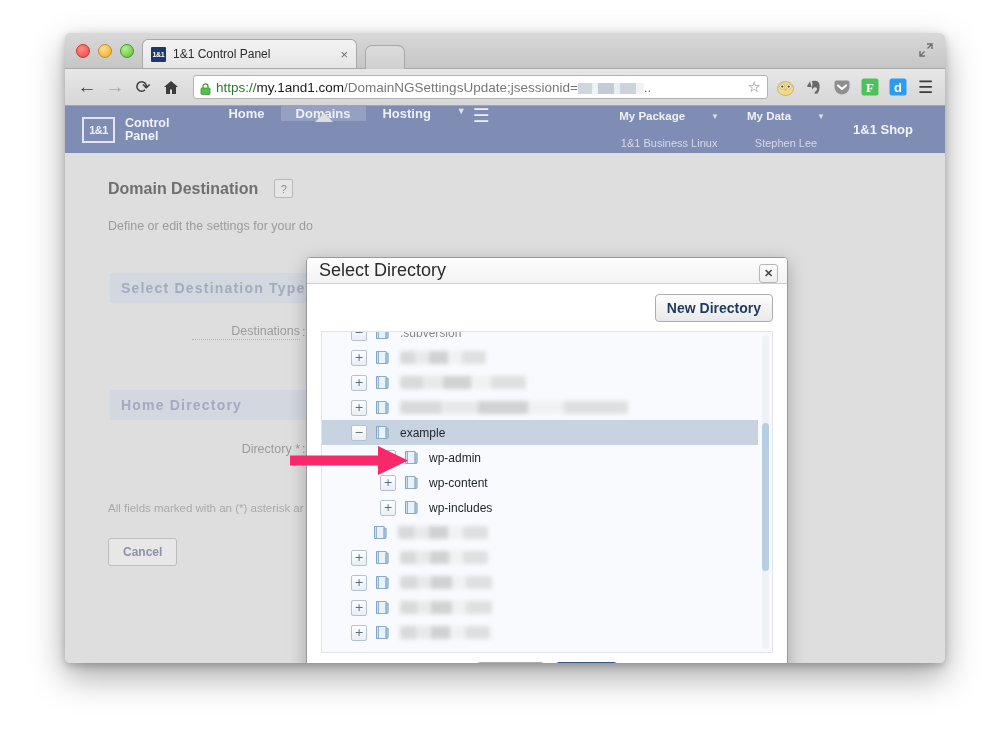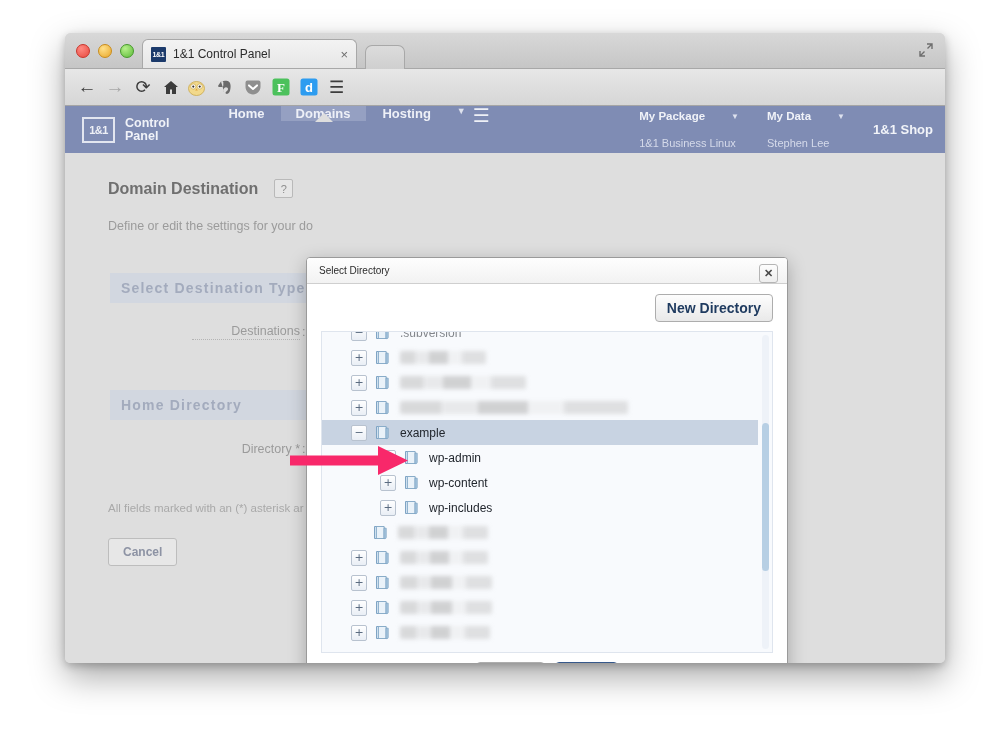--- a/index.html
+++ b/index.html
@@ -191,21 +191,21 @@
     border-right: 9px solid transparent;
     border-bottom: 9px solid #dedede;
   }
   .nav-caret { display: flex; align-items: center; margin-left: 10px; color: #dfe3ee; font-size: 9px; }
   .nav-burger {
     margin-left: 7px;
     color: #eef0f7;
     font-size: 19px; line-height: 1;
   }
 
-  .nav-right { margin-left: auto; display: flex; align-items: center; padding-right: 12px; }
+  .nav-right { margin-left: auto; display: flex; align-items: center; padding-right: 32px; text-align: center; }
   .nav-account { margin-right: 28px; }
   .acct-top { display: flex; align-items: center; }
   .acct-title { color: #f0f2f8; font-size: 11.5px; font-weight: bold; }
   .acct-caret { margin-left: 26px; color: #dde1ee; font-size: 8px; }
   .acct-sub { color: #d5daea; font-size: 11px; margin-top: 15px; }
   .nav-shop { color: #f2f4f9; font-size: 13px; font-weight: bold; }
 
   
   .page-body { position: relative; padding: 26px 0 0 43px; }
   .page-title-row { display: flex; align-items: center; }
@@ -290,21 +290,21 @@
     overflow: hidden;
   }
   .modal-header {
     position: relative;
     height: 30px;
     background: linear-gradient(#fefefe, #f2f2f2);
     border-bottom: 1px solid #cfcfcf;
     display: flex; align-items: center;
     padding: 0 12px;
   }
-  .modal-title { font-size: 10px; color: #2b2b2b; }
+  .modal-title { font-size: 18px; color: #2b2b2b; }
   .modal-close {
     position: absolute;
     right: 9px; top: 6px;
     width: 17px; height: 17px;
     border: 1px solid #b5b5b5;
     border-radius: 3px;
     background: linear-gradient(#fdfdfd,#eeeeee);
     color: #4a4a4a;
     font-size: 11px; font-weight: bold;
     display: flex; align-items: center; justify-content: center;
@@ -445,20 +445,30 @@
   <div class="toolbar">
     <div class="nav-btn">←</div>
     <div class="nav-btn disabled">→</div>
     <div class="nav-btn reload">⟳</div>
     <div class="nav-btn home">
       <svg width="16" height="15" viewBox="0 0 16 15">
           <path d="M8 1L1 7h2v7h4V9.5h2V14h4V7h2z" fill="#3c3c3c"></path>
         </svg>
     </div>
 
+    <div class="urlbar">
+      <span class="lock-icon">
+        <svg width="11" height="12" viewBox="0 0 11 12">
+          <path d="M3 5V3.4a2.5 2.5 0 1 1 5 0V5" stroke="#3c9b3c" stroke-width="1.3" fill="none"></path>
+          <rect x="1" y="5" width="9" height="6.4" rx="1" fill="#56c04a" stroke="#349334" stroke-width="0.8"></rect>
+        </svg>
+      </span>
+      <span class="url-text"><span class="url-scheme">https://</span><span class="url-host">my.1and1.com</span><span class="url-path">/DomainNGSettingsUpdate;jsessionid=</span><span class="url-redacted"></span><span class="url-ellipsis">..</span></span>
+      <span class="star-icon">☆</span>
+    </div>
 
     <div class="ext-icons">
       <span class="ext">
         <svg width="19" height="17" viewBox="0 0 19 17">
           <ellipse cx="9.5" cy="9.5" rx="8" ry="7" fill="#f2d98c" stroke="#c9a84c" stroke-width="0.8"></ellipse>
           <circle cx="6.3" cy="7.5" r="2.6" fill="#fff" stroke="#c9a84c" stroke-width="0.7"></circle>
           <circle cx="12.7" cy="7.5" r="2.6" fill="#fff" stroke="#c9a84c" stroke-width="0.7"></circle>
           <circle cx="6.3" cy="7.6" r="1.1" fill="#3a3020"></circle>
           <circle cx="12.7" cy="7.6" r="1.1" fill="#3a3020"></circle>
           <path d="M9.5 9.6l-1.3 1.8h2.6z" fill="#e0a43a"></path>

